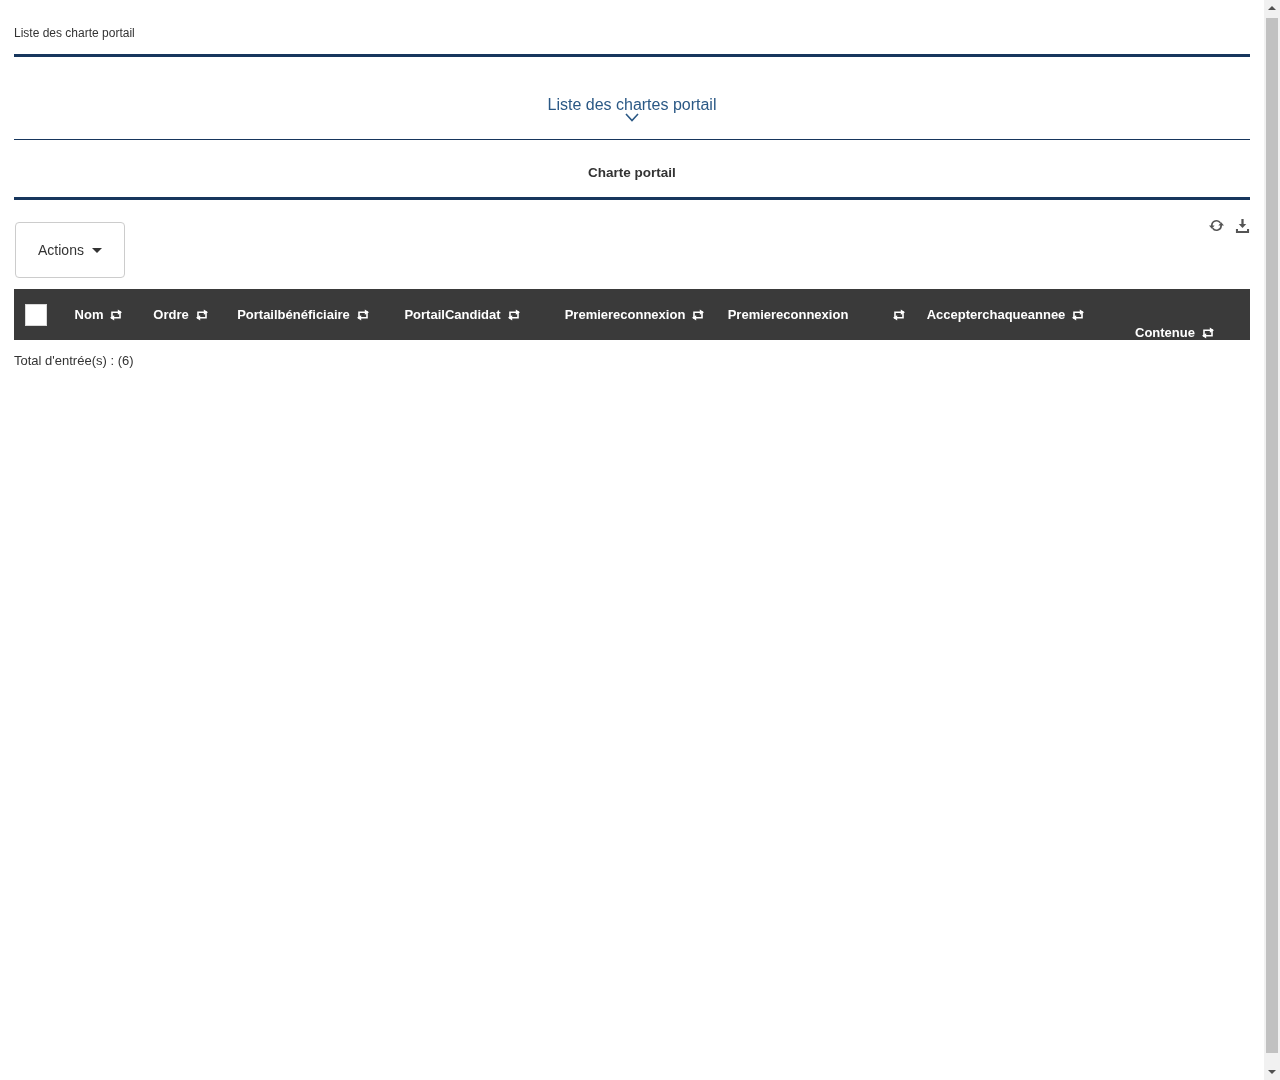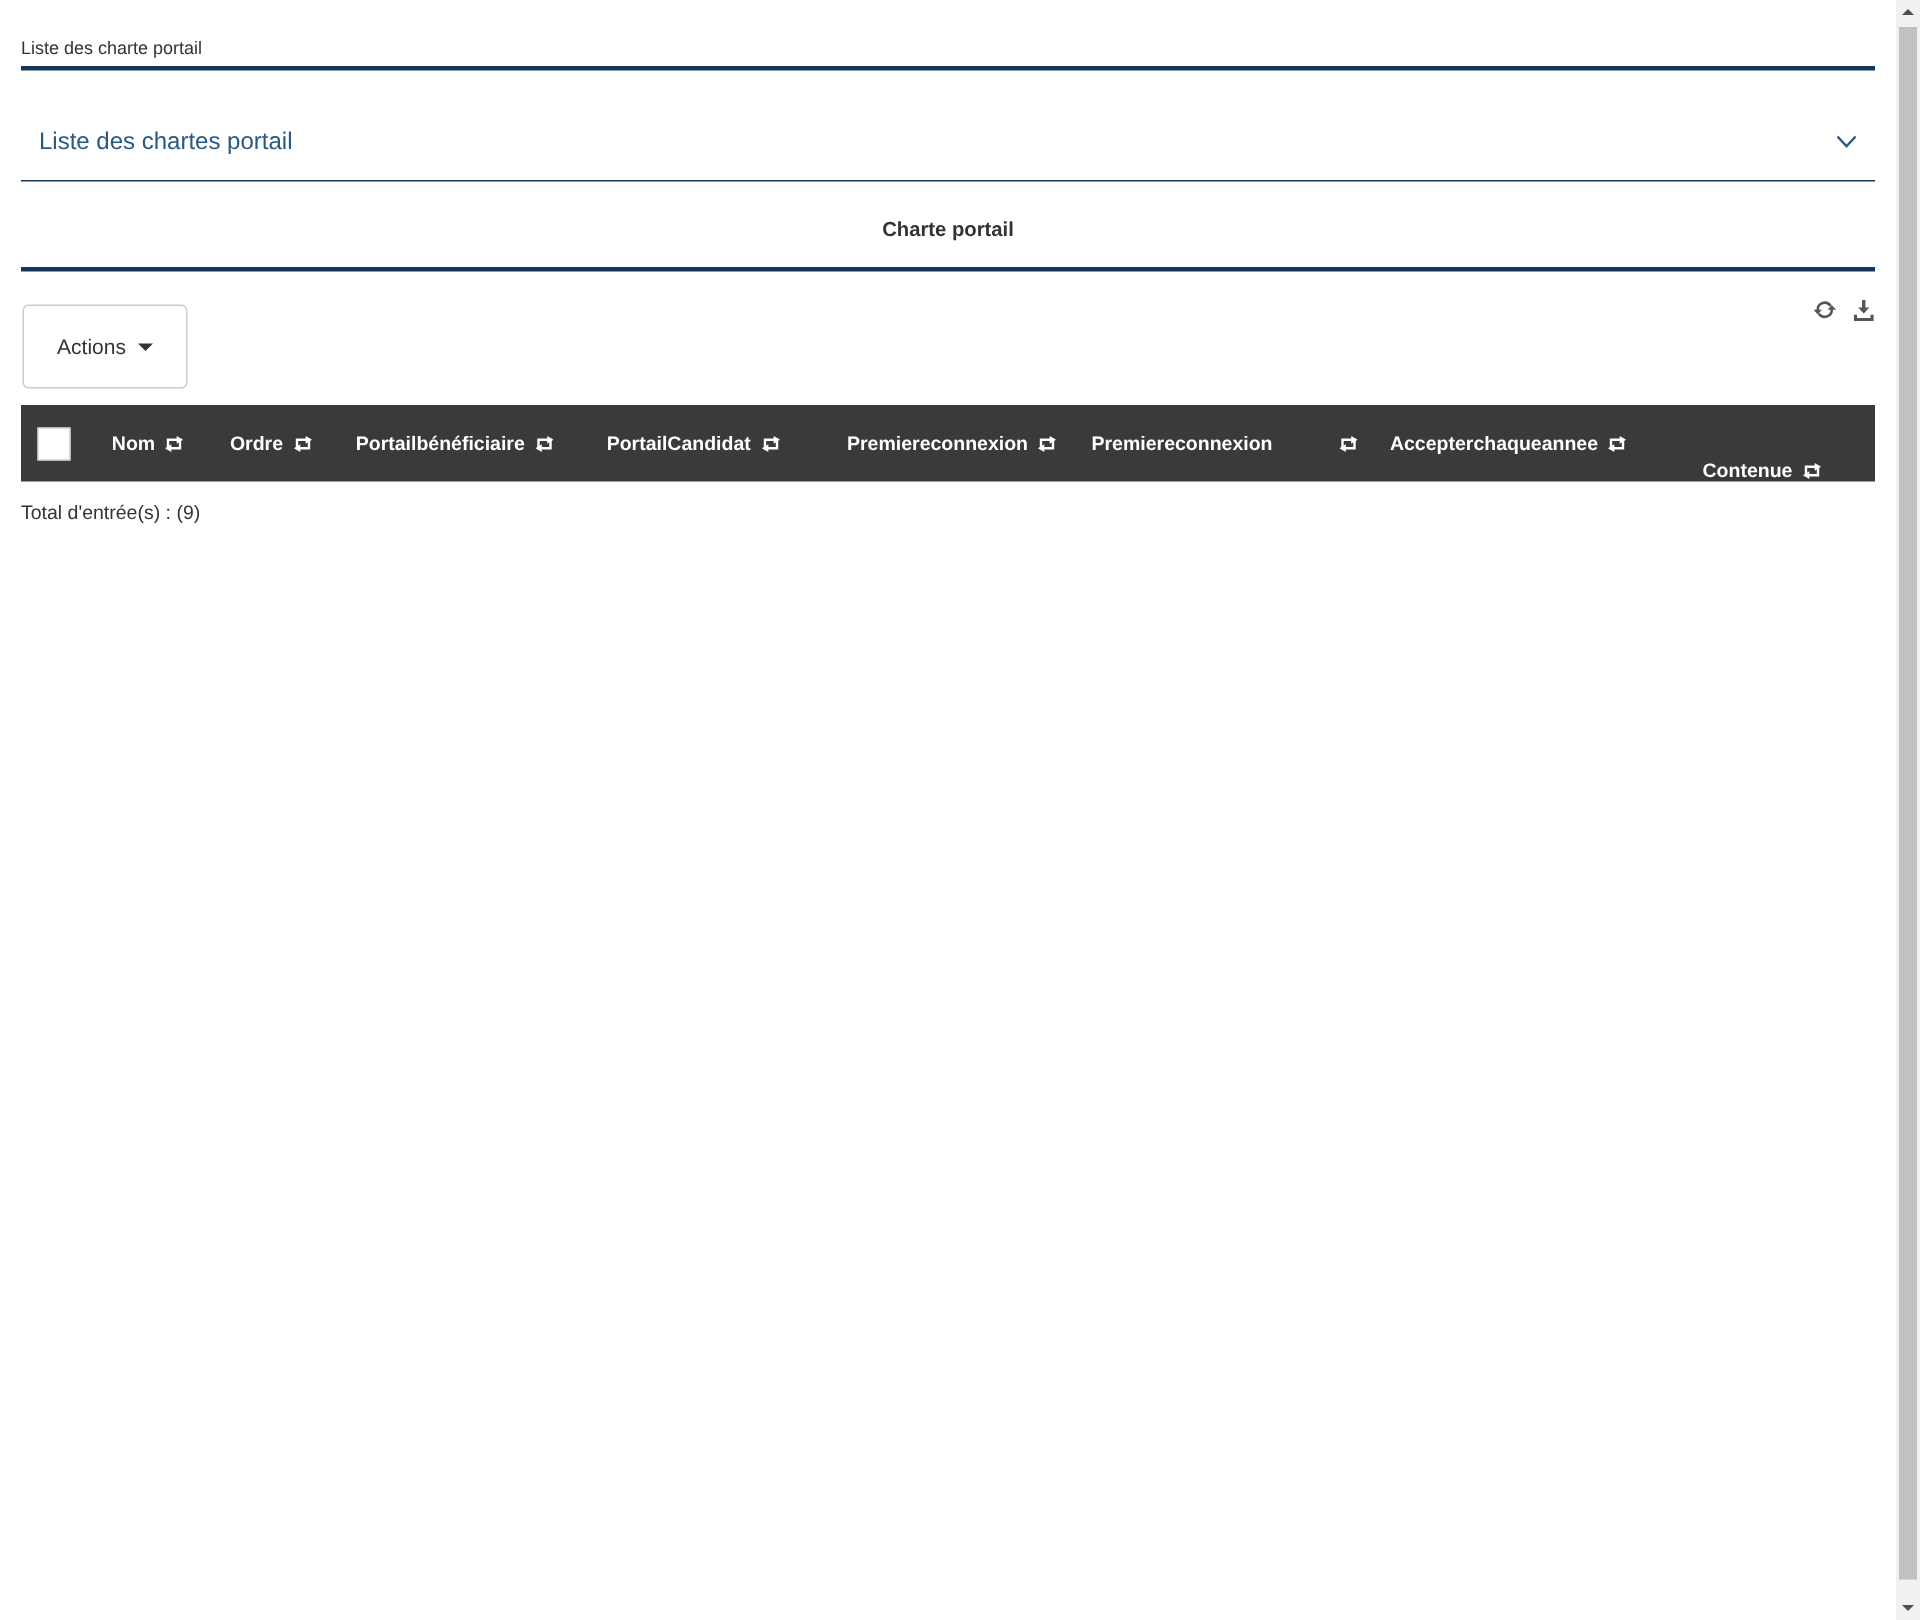--- a/index.html
+++ b/index.html
@@ -7,29 +7,30 @@
     width: 1280px; height: 1080px;
     background: #ffffff;
     font-family: "Liberation Sans", "DejaVu Sans", sans-serif;
     overflow: hidden;
     position: relative;
   }
   .viewport { width: 1264px; height: 1080px; }
   .main { margin: 0 14px; }
 
   
-  .breadcrumb-bar { padding-top: 23px; border-bottom: 3px solid #17365d; padding-bottom: 3px; }
+  .breadcrumb-bar { padding-top: 23px; border-bottom: 3px solid #17365d; padding-bottom: 13px; }
   .breadcrumb-bar span { font-size: 12px; color: #333333; }
 
   
   .panel-header {
     display: flex; justify-content: space-between; align-items: center;
     padding: 39px 12px 17px 12px;
     border-bottom: 1px solid #17365d;
     cursor: pointer;
+    flex-direction: column;
   }
   .panel-header .panel-title { font-size: 16px; color: #2a5885; line-height: 17px; }
   .panel-header svg { display: block; }
 
   
   .section-title-bar {
     text-align: center;
     padding: 23px 0 16px 0;
     border-bottom: 3px solid #17365d;
   }
@@ -271,21 +272,21 @@
           <path d="M3 9.7 V3.2 H9"></path>
           <path d="M11 2.3 V8.8 H5"></path>
         </g>
         <path fill="#ffffff" d="M8.8 0.6 L13 3.2 L8.8 5.8 Z"></path>
         <path fill="#ffffff" d="M5.2 6.2 L1 8.8 L5.2 11.4 Z"></path>
       </svg>
     </span>
   </div>
       </div>
 
-    <div class="total-line">Total d'entrée(s) : (9)</div>
+    <div class="total-line">Total d'entrée(s) : (6)</div>
 
   </div>
 </div>
 
 <div class="scrollbar">
   <div class="scroll-btn up">
     <span class="tri-up"></span>
   </div>
   <div class="scroll-thumb"></div>
   <div class="scroll-btn down">

